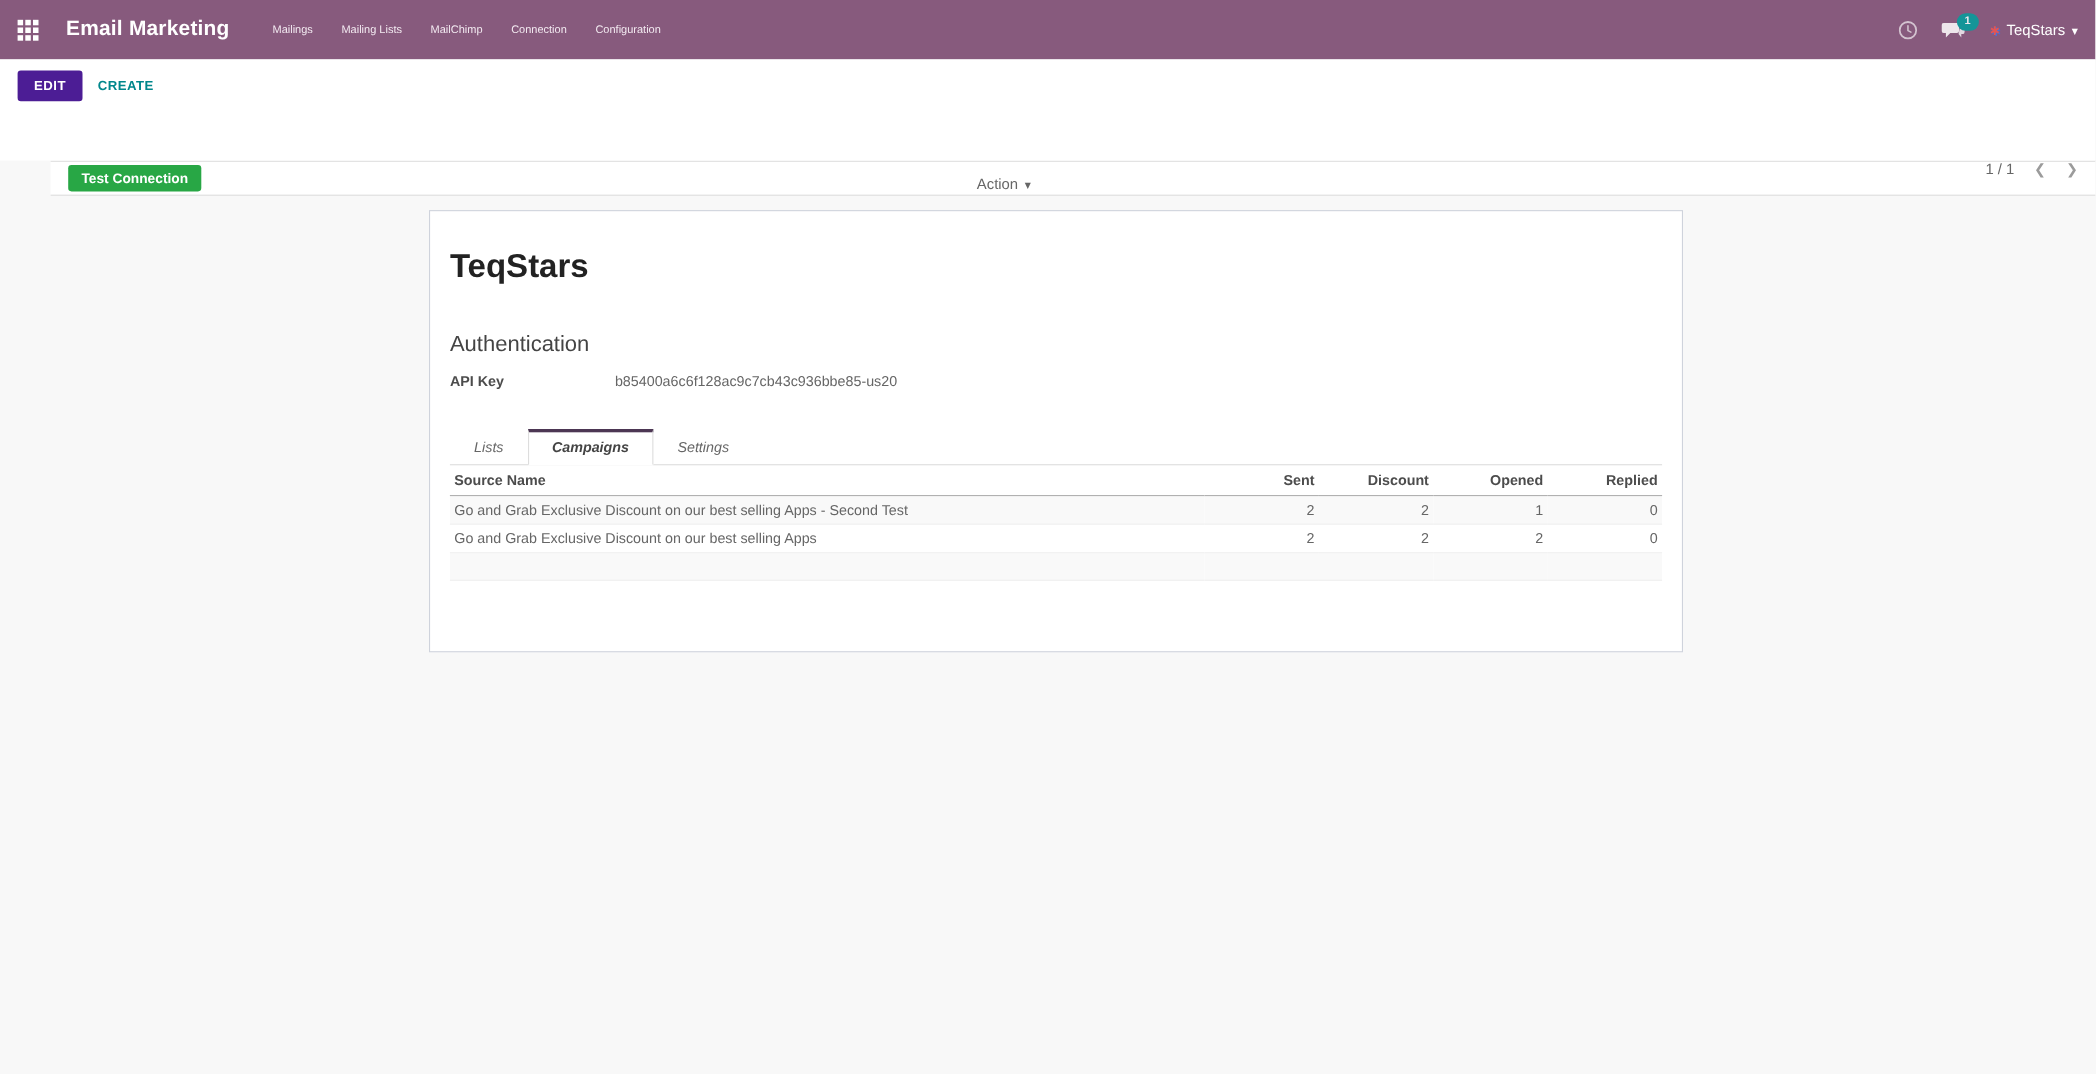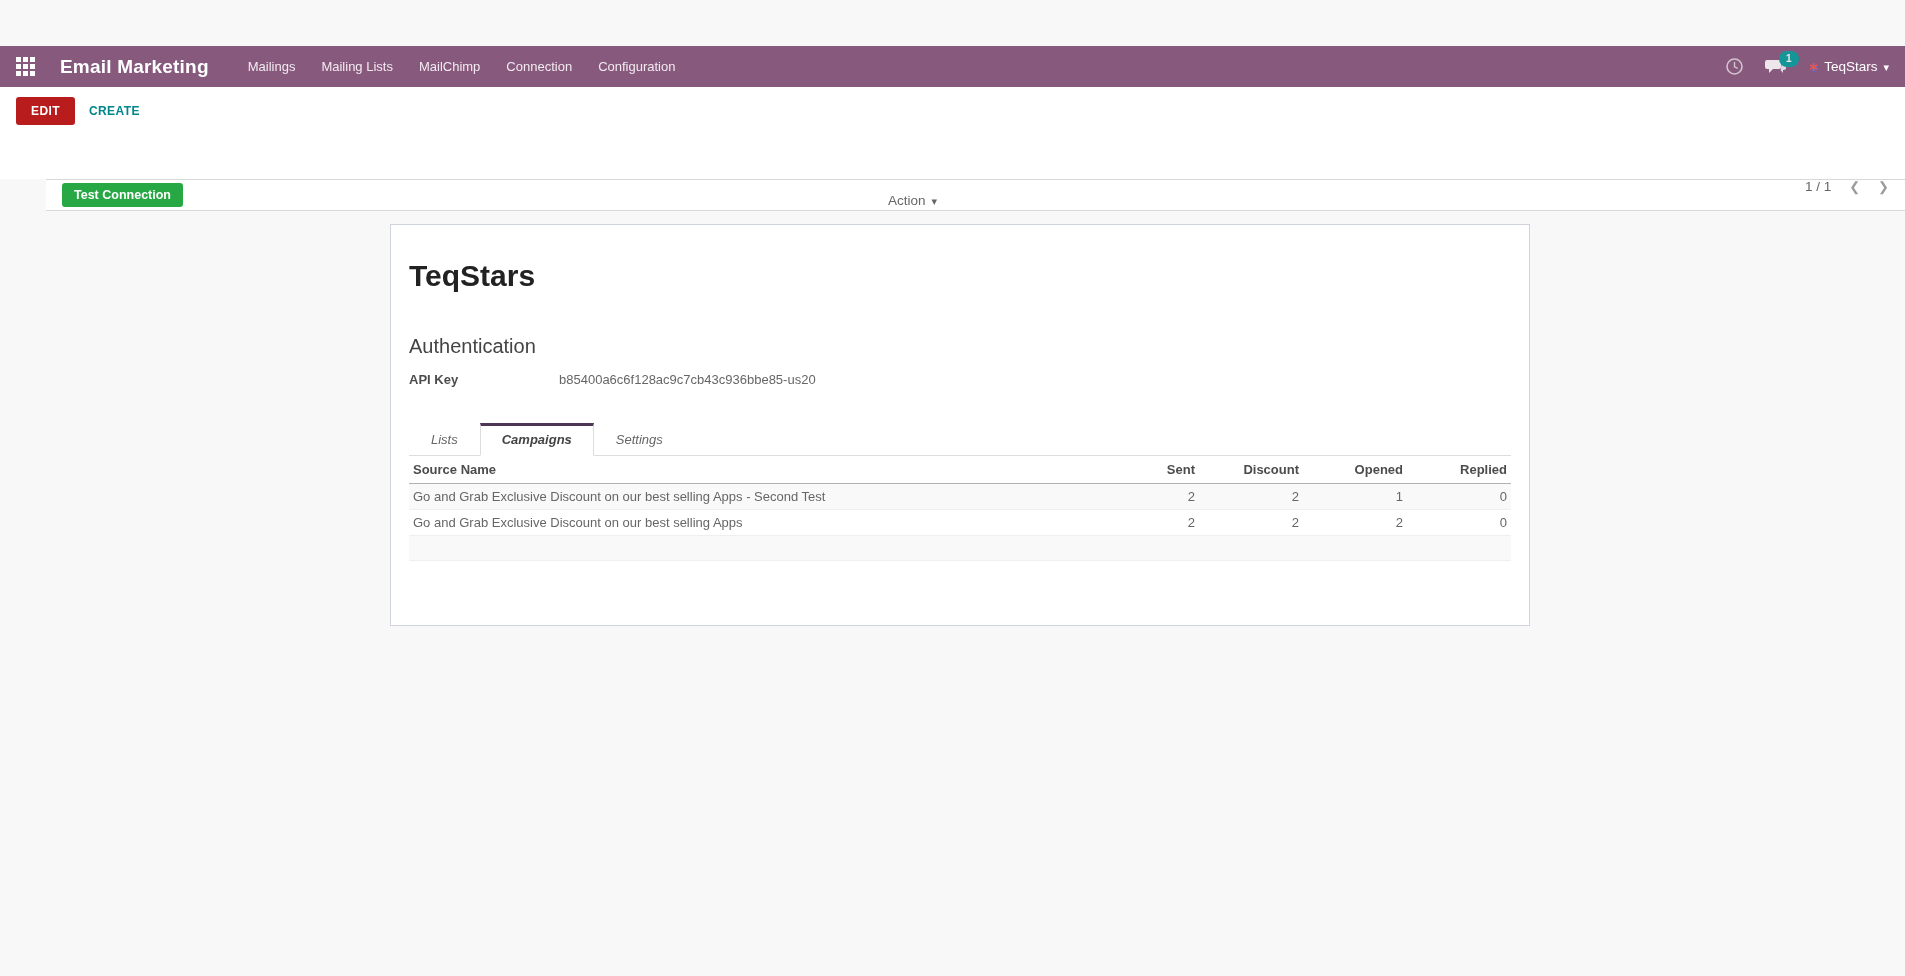--- a/index.html
+++ b/index.html
@@ -1,40 +1,40 @@
 <!DOCTYPE html>
 <html><head>
 <meta charset="utf-8">
 <style>
   * { margin:0; padding:0; box-sizing:border-box; }
   html,body { width:1905px; height:976px; font-family:"Liberation Sans", sans-serif; background:#f8f8f8; overflow:hidden; }
 
   
-  .navbar { height:41px; background:#875a7d; display:flex; align-items:center; color:#fff; padding:0 16px 0 8px;margin-top:46px; }
+  .navbar { height:54px; background:#875a7d; display:flex; align-items:center; color:#fff; padding:0 16px 0 8px; }
   .apps-btn { width:34px; height:34px; display:flex; align-items:center; justify-content:center; cursor:pointer; }
   .apps-grid { display:grid; grid-template-columns:repeat(3,5px); grid-template-rows:repeat(3,5px); gap:2px; }
   .apps-grid span { background:#fff; width:5px; height:5px; }
   .app-title { font-size:19px; font-weight:bold; margin:0 26px 0 18px; letter-spacing:.2px; }
   .menu { display:flex; align-items:center; height:100%; }
-  .menu-item { font-size:13px; padding:12px 13px; height:100%; display:flex; align-items:center; cursor:pointer; color:#f3eaf1; }
+  .menu-item { font-size:10px; padding:12px 13px; height:100%; display:flex; align-items:center; cursor:pointer; color:#f3eaf1; }
   .nav-right { margin-left:auto; display:flex; align-items:center; gap:22px; }
   .nav-icon { position:relative; display:flex; align-items:center; cursor:pointer; opacity:.85; }
   .badge { position:absolute; top:-7px; left:14px; background:#00a09d; color:#fff; font-size:10px; line-height:1; padding:3px 7px; border-radius:9px; font-weight:bold; }
   .user-menu { display:flex; align-items:center; gap:6px; font-size:13.5px; cursor:pointer; }
   .user-logo::before { content:"\2731"; color:#e25555; font-size:11px; text-shadow:1px 1px 0 #4a6fd4; }
   .caret::before { content:"\25BE"; font-size:11px; }
 
   
   .control-panel { background:#fff; padding:10px 16px 12px 16px; position:relative; height:92px; }
   .breadcrumb { font-size:18px; margin-bottom:12px; }
   .breadcrumb a { color:#008784; text-decoration:none; cursor:pointer; }
   .crumb-sep { color:#888; margin:0 6px; }
   .crumb-current { color:#8f8f8f; }
   .cp-buttons { display:flex; align-items:center; gap:14px; }
-  .btn-edit { background:#b91c1c; color:#fff; border:none; font-size:12px; font-weight:bold; padding:7px 15px; border-radius:3px; letter-spacing:.4px; cursor:pointer; }
+  .btn-edit { background:#4c1d95; color:#fff; border:none; font-size:12px; font-weight:bold; padding:7px 15px; border-radius:3px; letter-spacing:.4px; cursor:pointer; }
   .btn-create { background:none; border:none; color:#00878c; font-size:12px; font-weight:bold; letter-spacing:.4px; cursor:pointer; }
   .action-dd { position:absolute; left:888px; top:106px; font-size:13.5px; color:#666; cursor:pointer; display:flex; align-items:center; gap:6px; }
   .action-dd .caret::before { color:#666; }
   .pager { position:absolute; right:16px; top:92px; display:flex; align-items:center; gap:18px; color:#666; font-size:13.5px; }
   .pager .chev { cursor:pointer; color:#9b9b9b; font-size:13px; }
   .chev-left::before { content:"\276E"; }
   .chev-right::before { content:"\276F"; }
 
   
   .statusbar { background:#fff; border-top:1px solid #d8d8d8; border-bottom:1px solid #d8d8d8; height:32px; display:flex; align-items:center; padding:0 16px;margin-left:46px; }

